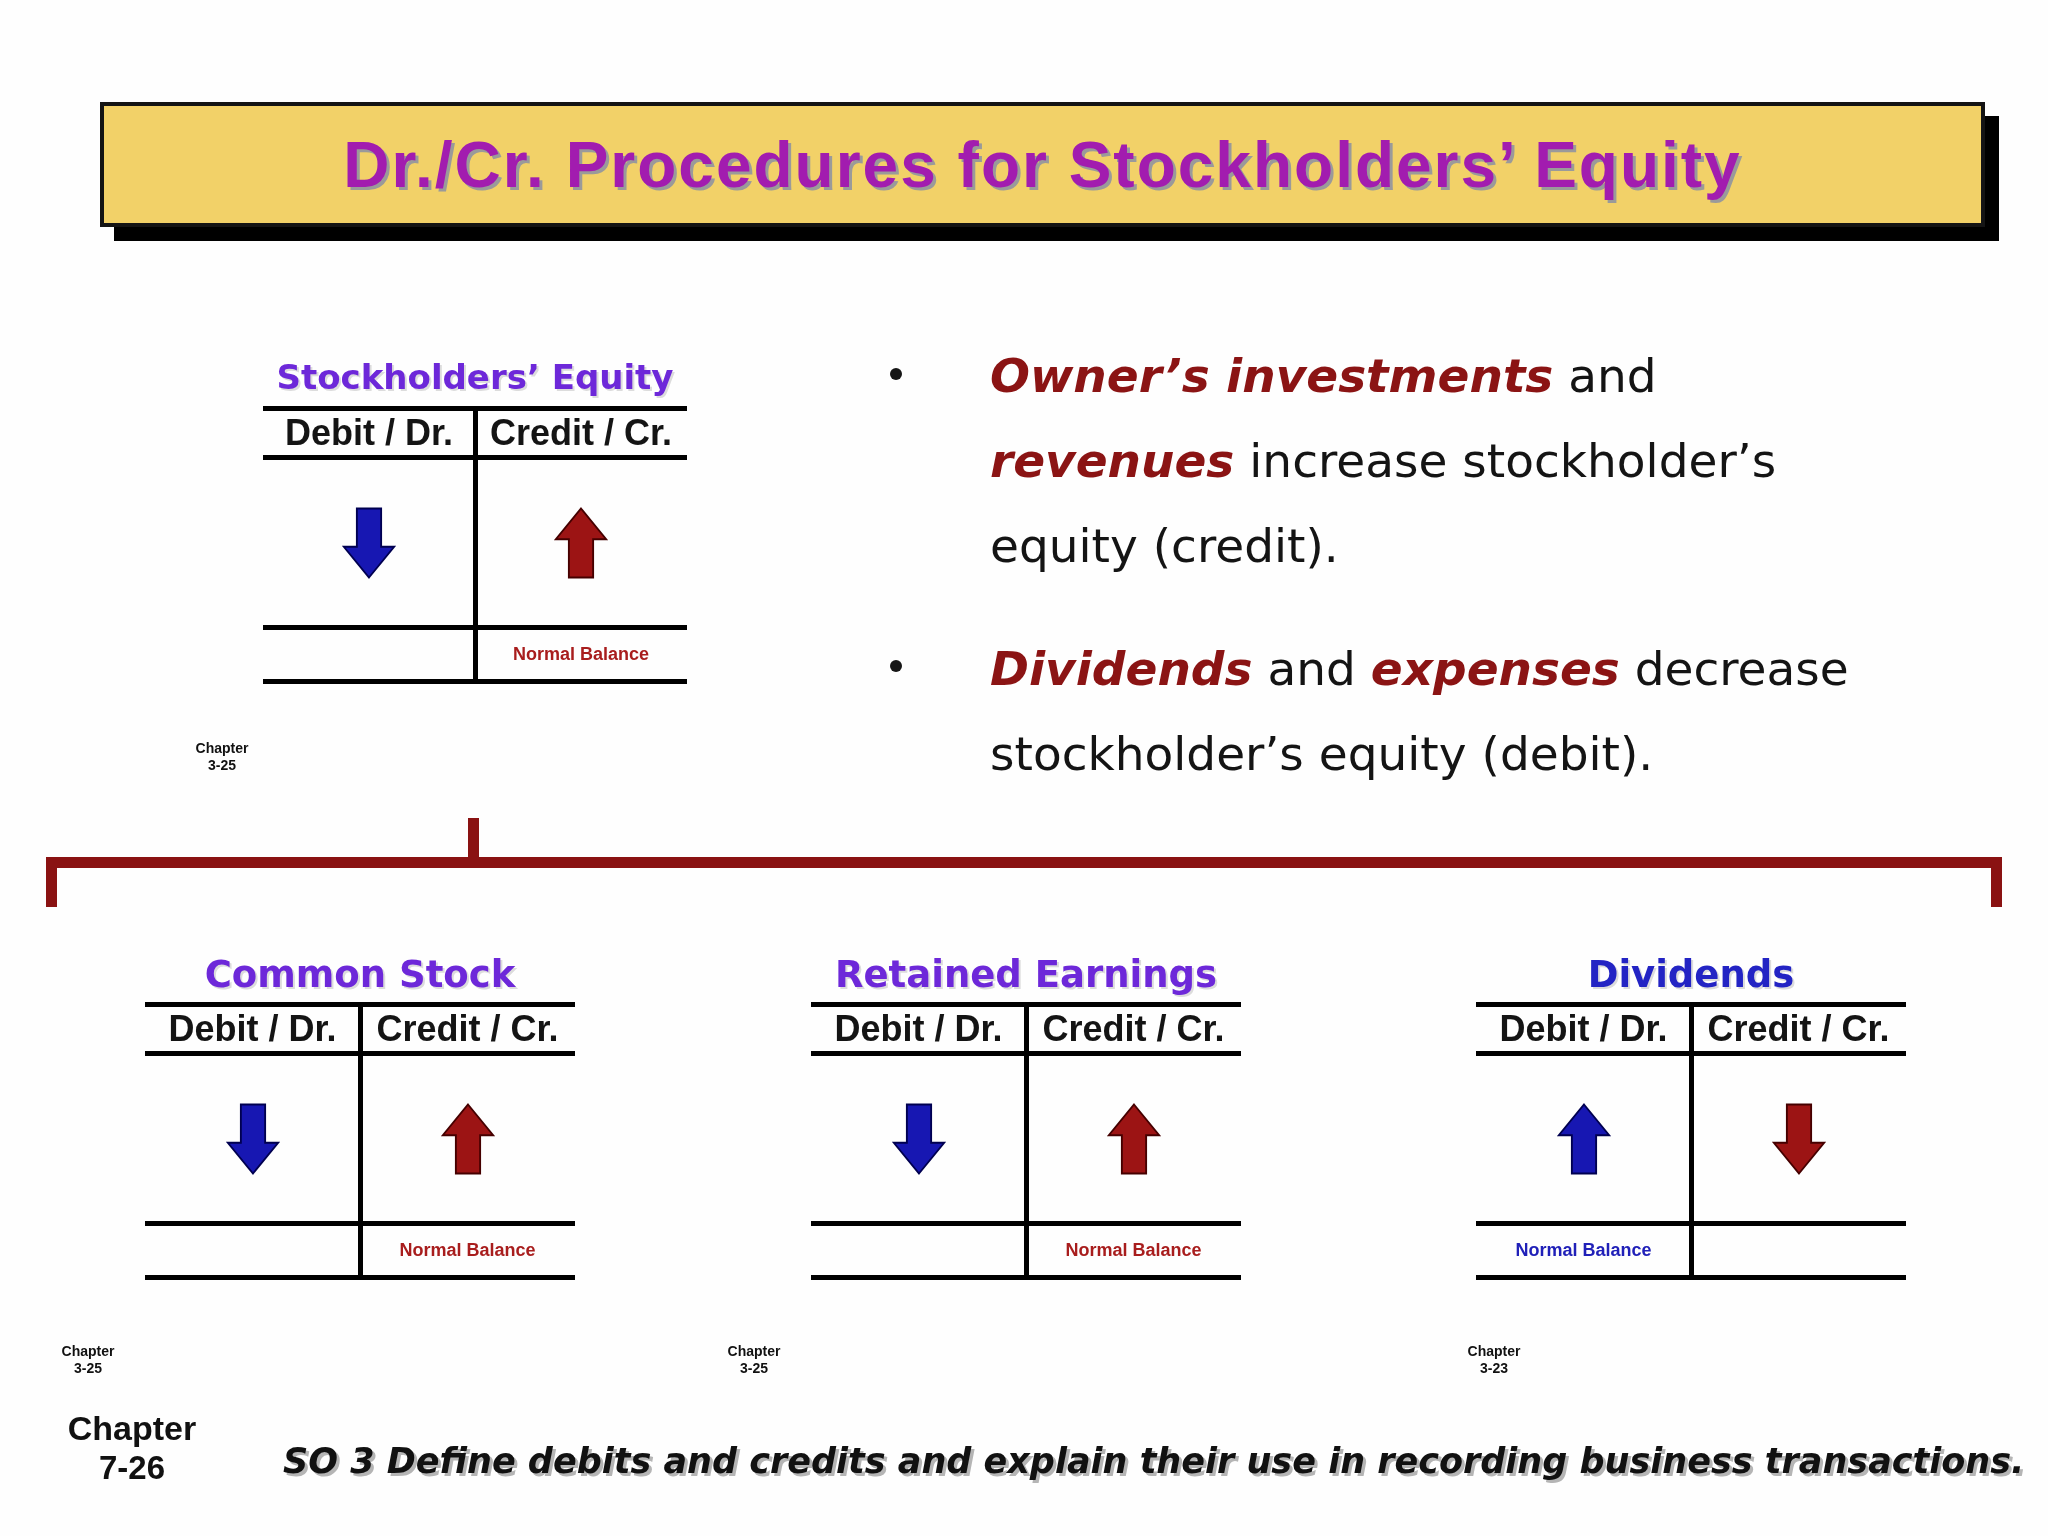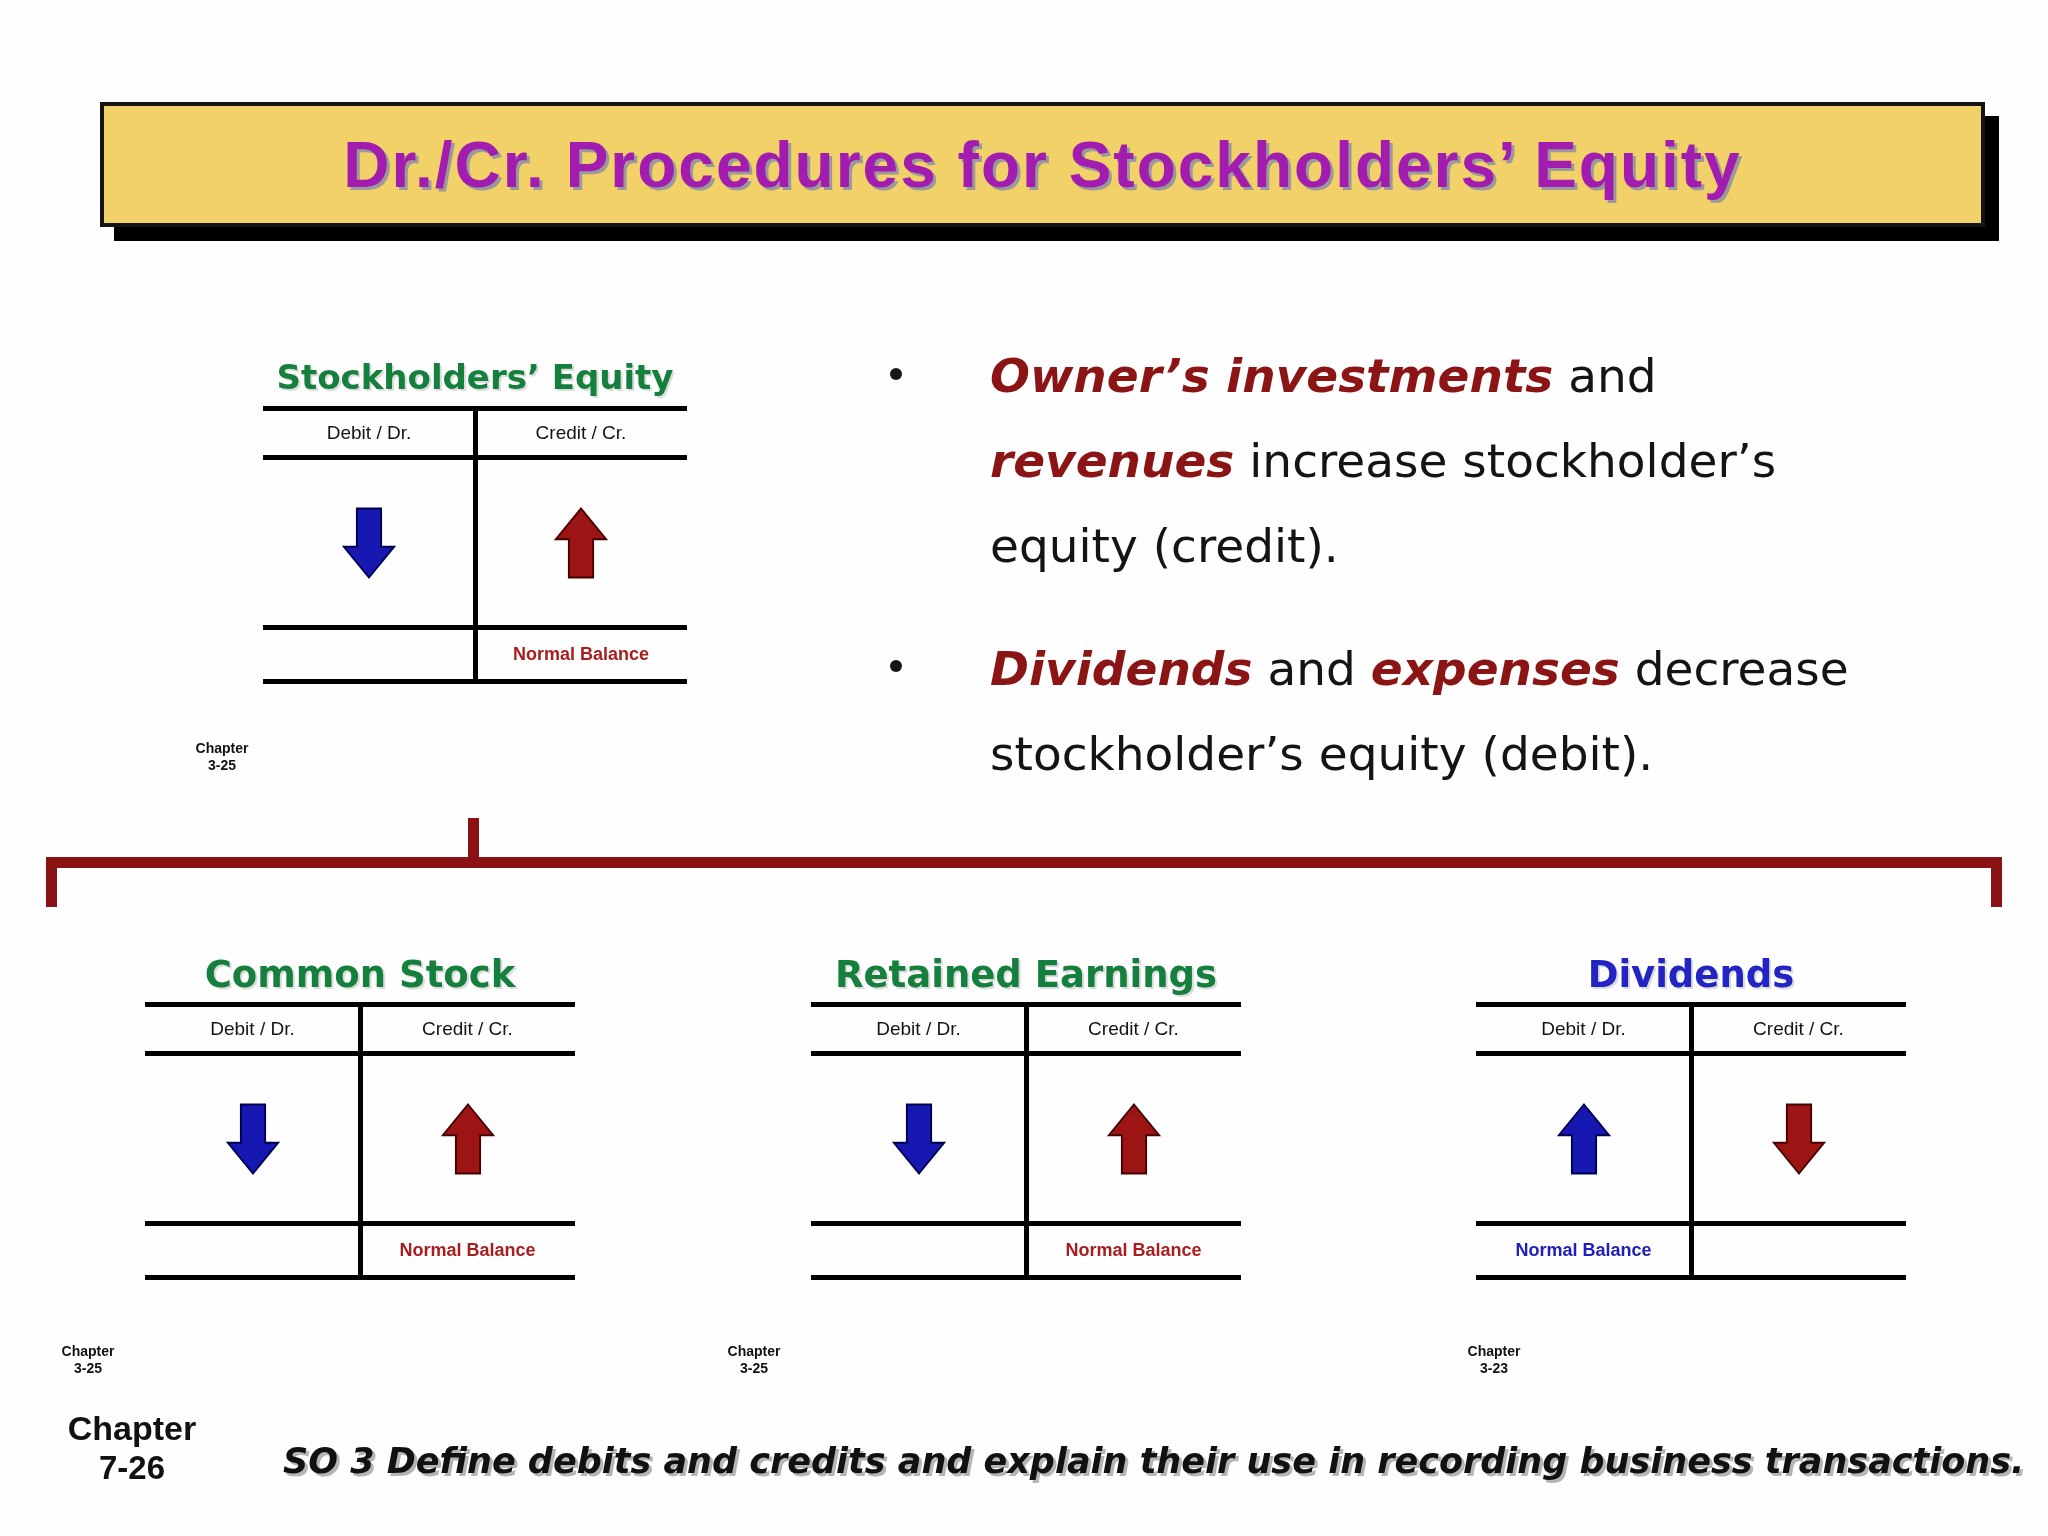--- a/index.html
+++ b/index.html
@@ -17,29 +17,29 @@
   .taccount{position:absolute;}
   .ta-se{left:263px;top:352px;width:424px;}
   .ta-cs{left:145px;top:952px;width:430px;}
   .ta-re{left:811px;top:952px;width:430px;}
   .ta-div{left:1476px;top:952px;width:430px;}
 
   .ta-title{text-align:center;font-family:"DejaVu Sans",sans-serif;font-weight:bold;
     white-space:nowrap;text-shadow:2px 2px 0 #dcdcdc;}
   .ta-se .ta-title{font-size:34px;height:54px;line-height:50px;}
   .ta-cs .ta-title,.ta-re .ta-title,.ta-div .ta-title{font-size:37px;height:50px;line-height:46px;}
-  .title-red{color:#15803d;}
+  .title-red{color:#6d28d9;}
   .title-blue{color:#2324C4;}
 
   .ta-box{position:relative;border-top:5px solid #000;border-bottom:5px solid #000;}
   .ta-divider{position:absolute;top:0;bottom:0;left:50%;width:5px;margin-left:-2.5px;background:#000;}
   .ta-row{display:flex;}
   .ta-cell{flex:1;display:flex;align-items:center;justify-content:center;}
   .ta-header{height:44px;border-bottom:5px solid #000;}
-  .ta-header .ta-cell{font-weight:normal;font-size:19px;color:#141414;}
+  .ta-header .ta-cell{font-weight:bold;font-size:36px;color:#141414;}
   .ta-arrows{height:165px;}
   .ta-footer{height:49px;border-top:5px solid #000;font-weight:bold;font-size:18px;}
   .nb-red{color:#A81D1D;}
   .nb-blue{color:#2020B8;}
 
   .arrow{display:block;}
   .arrow-blue polygon{fill:#1717B2;stroke:#000050;stroke-width:2;}
   .arrow-red polygon{fill:#9C1414;stroke:#450000;stroke-width:2;}
 
   

